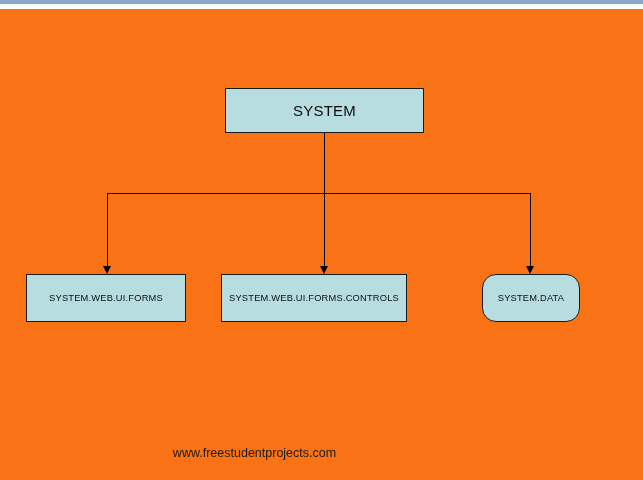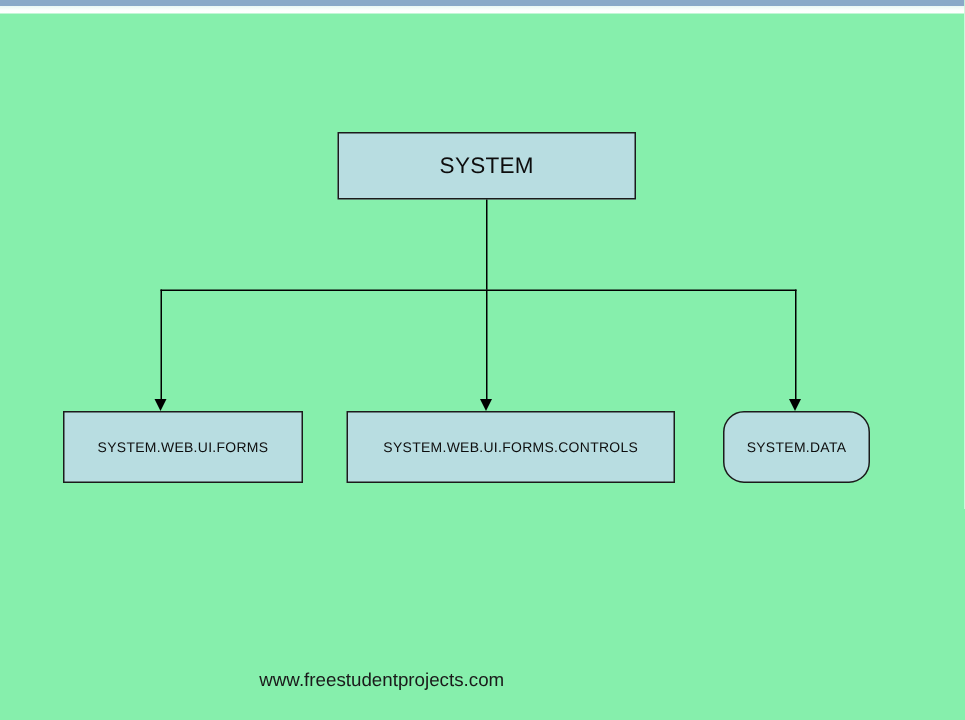--- a/index.html
+++ b/index.html
@@ -7,21 +7,21 @@
     padding: 0;
     background: #ffffff;
   }
   body {
     font-family: "Liberation Sans", sans-serif;
   }
   #canvas {
     position: relative;
     width: 643px;
     height: 480px;
-    background: #86efac;
+    background: #f97316;
     overflow: hidden;
   }
   
   #top-edge-band {
     position: absolute;
     left: 0;
     top: 0;
     width: 643px;
     height: 4px;
     background: #8aa9c8;
@@ -52,22 +52,22 @@
     left: 225px;
     top: 88px;
     width: 199px;
     height: 45px;
     font-size: 15px;
   }
   .node-child {
     height: 48px;
     font-size: 9.3px;
   }
-  #node-forms      { left: 26px;  top: 274px; width: 160px; margin-left: 16px; }
-  #node-controls   { left: 231px; top: 274px; width: 219px; }
+  #node-forms      { left: 26px;  top: 274px; width: 160px; }
+  #node-controls   { left: 221px; top: 274px; width: 186px; }
   #node-data       { left: 482px; top: 274px; width: 98px; border-radius: 14px;  }
 
   
   .vline {
     position: absolute;
     width: 0;
     border-left: 1.6px solid #000000;
   }
   .hline {
     position: absolute;

